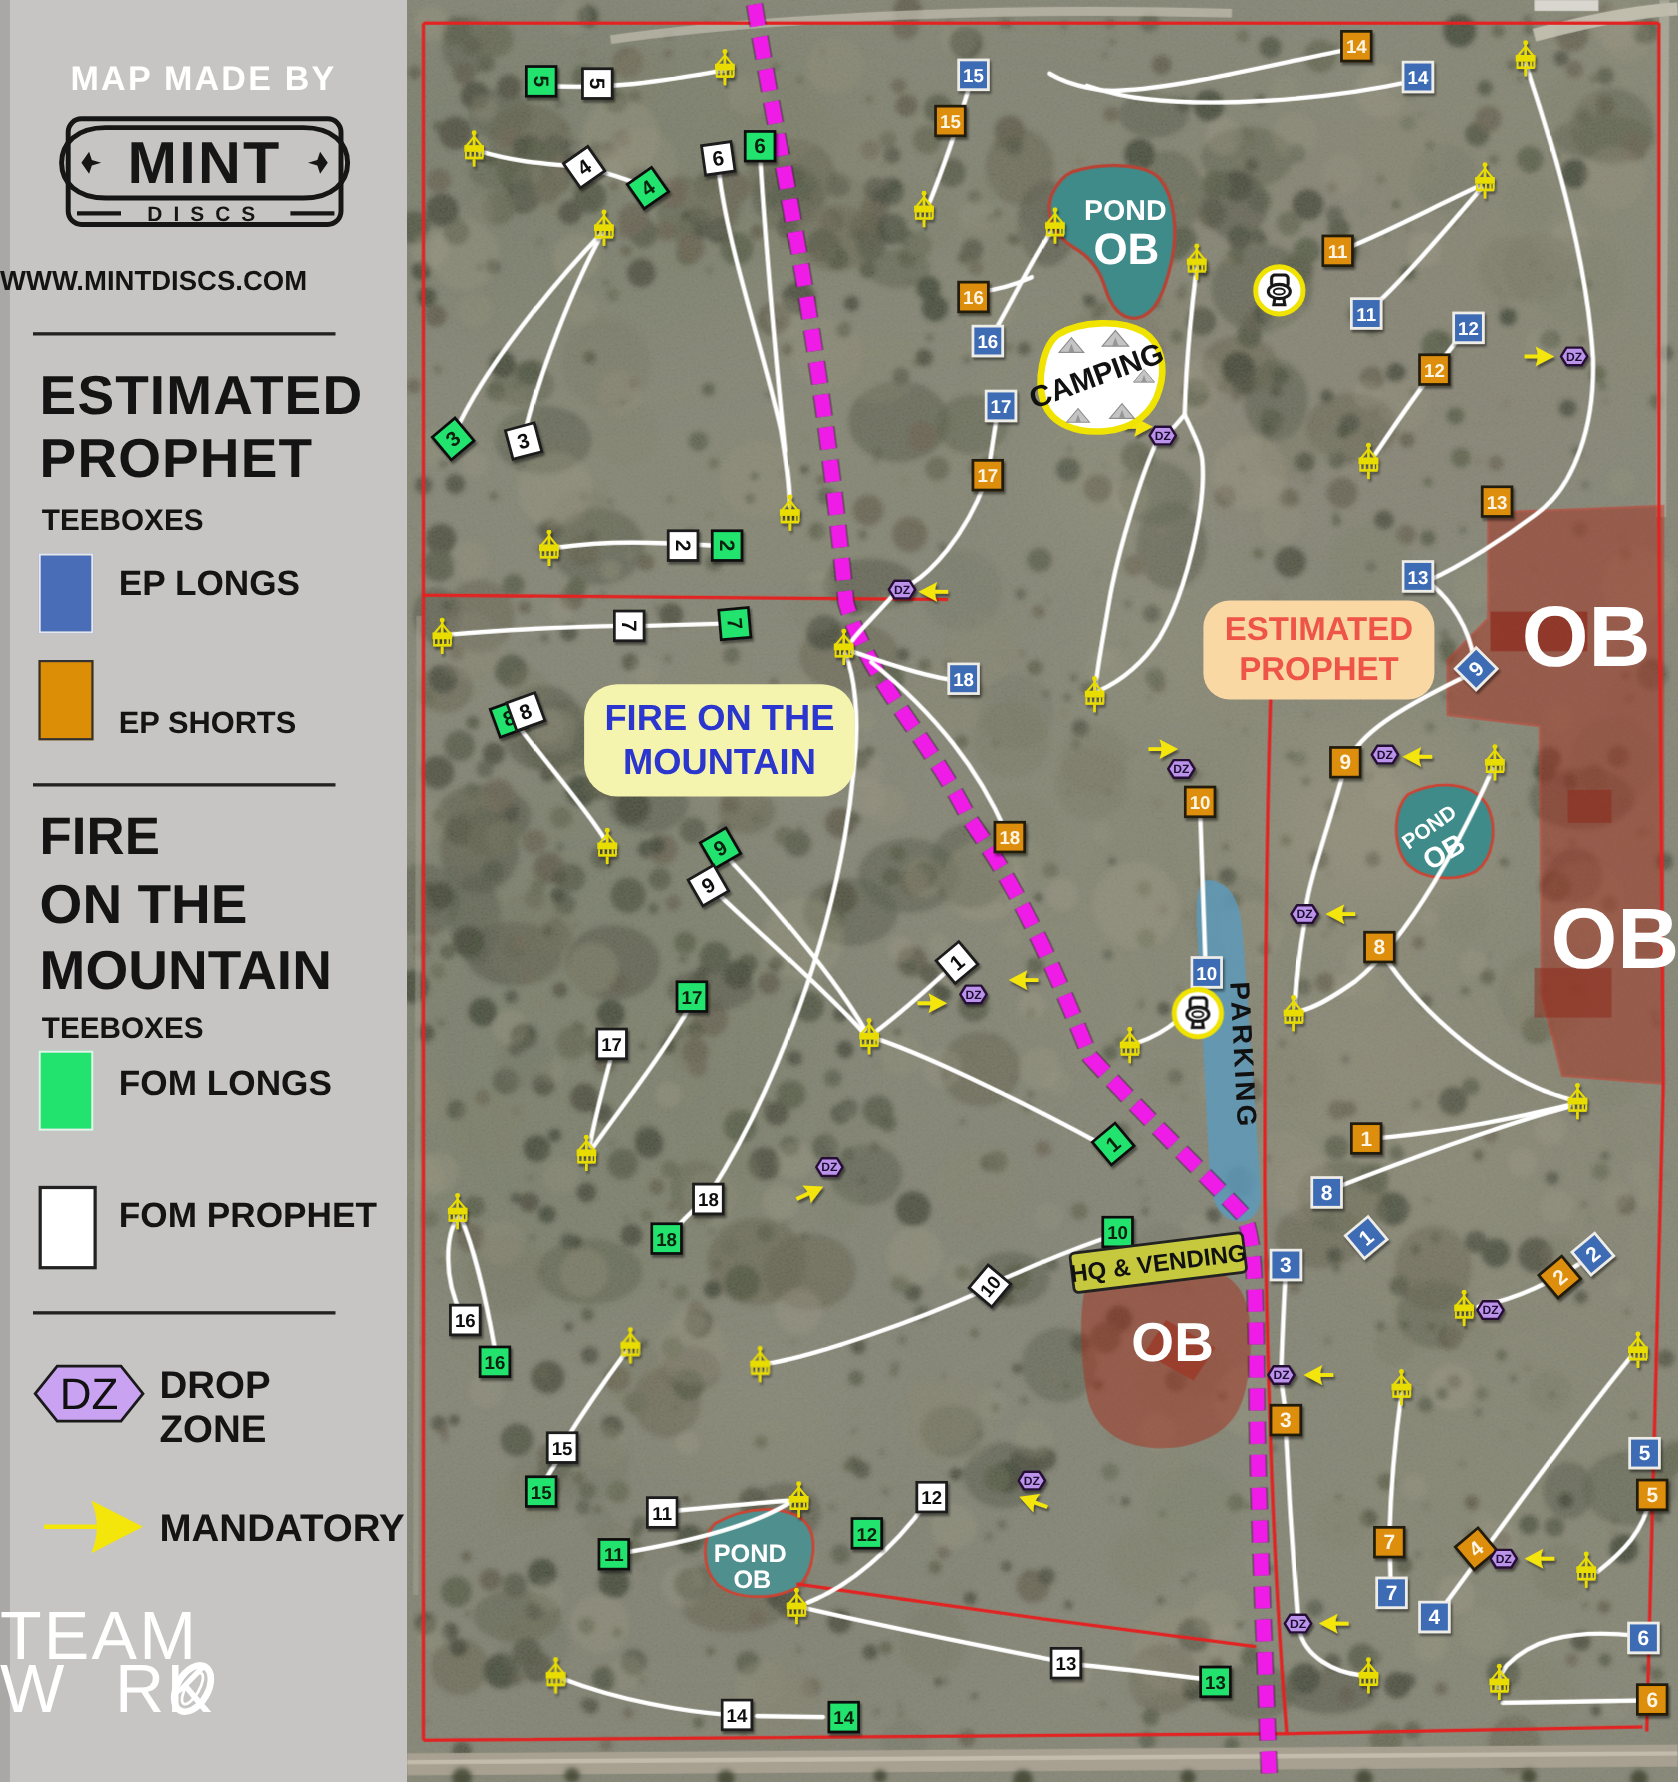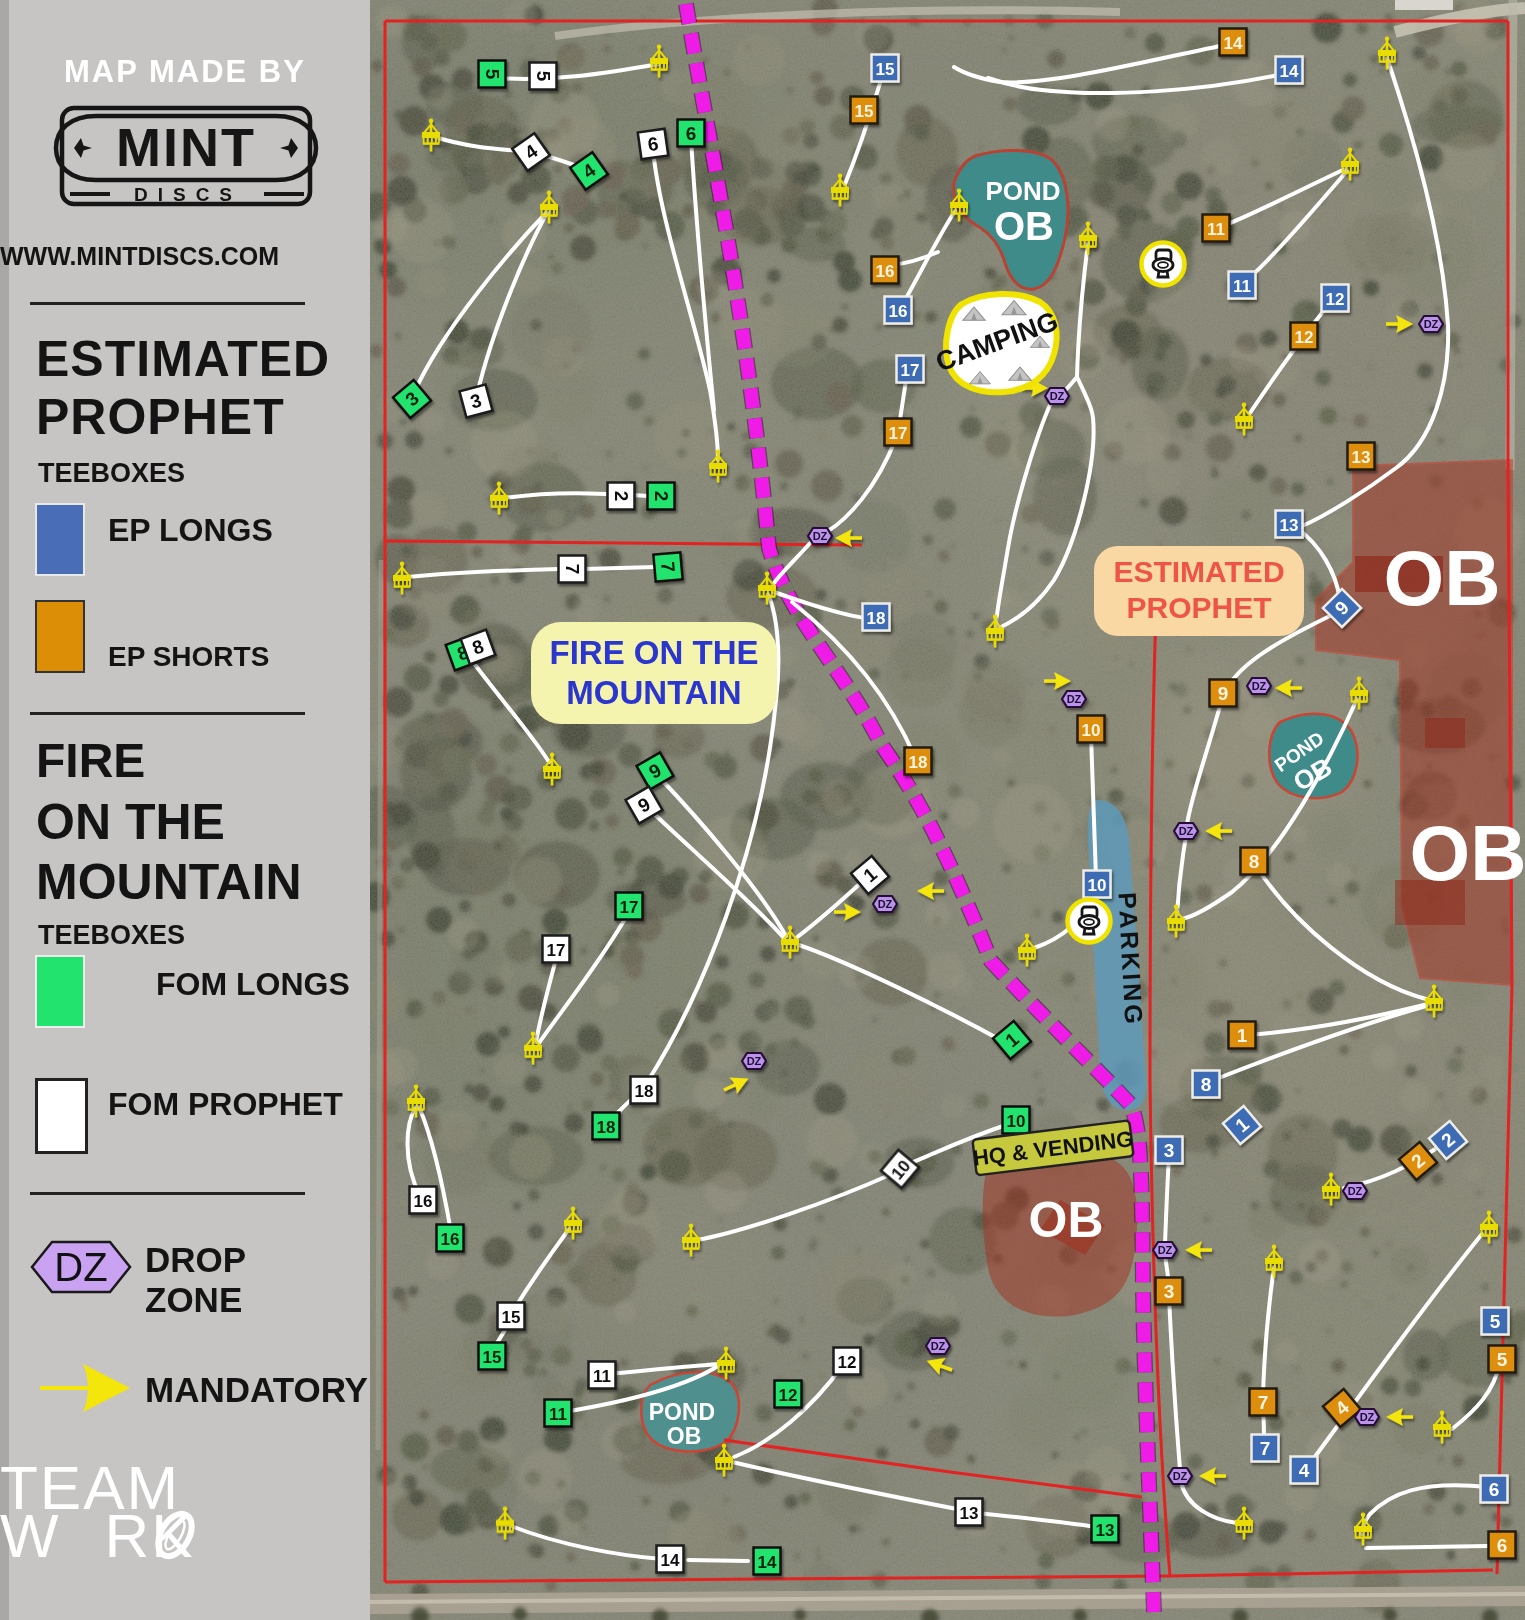--- a/index.html
+++ b/index.html
@@ -44,21 +44,21 @@
   <div class="blk" style="position:absolute;left:108px;top:608px;font-size:28px;margin-top:33px;">EP SHORTS</div>
 
   <div style="position:absolute;left:30px;top:712px;width:275px;height:3px;background:#222;"></div>
 
   <div class="blk" style="position:absolute;left:36px;top:733px;font-size:48px;">FIRE</div>
   <div class="blk" style="position:absolute;left:36px;top:793px;font-size:50px;">ON THE</div>
   <div class="blk" style="position:absolute;left:36px;top:853px;font-size:50px;">MOUNTAIN</div>
   <div class="blk" style="position:absolute;left:38px;top:920px;font-size:27px;">TEEBOXES</div>
 
   <div style="position:absolute;left:35px;top:955px;width:50px;height:73px;background:#21e36e;border:2px solid #eee;"></div>
-  <div class="blk" style="position:absolute;left:108px;top:966px;font-size:32px;margin-left:48px;">FOM LONGS</div>
+  <div class="blk" style="position:absolute;left:108px;top:966px;font-size:32px;">FOM LONGS</div>
 
   <div style="position:absolute;left:35px;top:1078px;width:53px;height:76px;background:#fff;border:3px solid #222;"></div>
   <div class="blk" style="position:absolute;left:108px;top:1086px;font-size:32px;">FOM PROPHET</div>
 
   <div style="position:absolute;left:30px;top:1192px;width:275px;height:3px;background:#222;"></div>
 
   <svg style="position:absolute;left:30px;top:1236px;" width="102" height="62" viewBox="0 0 102 62">
     <path d="M2,31 L22,6 L80,6 L100,31 L80,56 L22,56 Z" fill="#c9a2f2" stroke="#1a1a1a" stroke-width="2.5"></path>
     <text x="51" y="45" text-anchor="middle" font-size="40" fill="#111" font-family="Liberation Sans, sans-serif">DZ</text>
   </svg>

